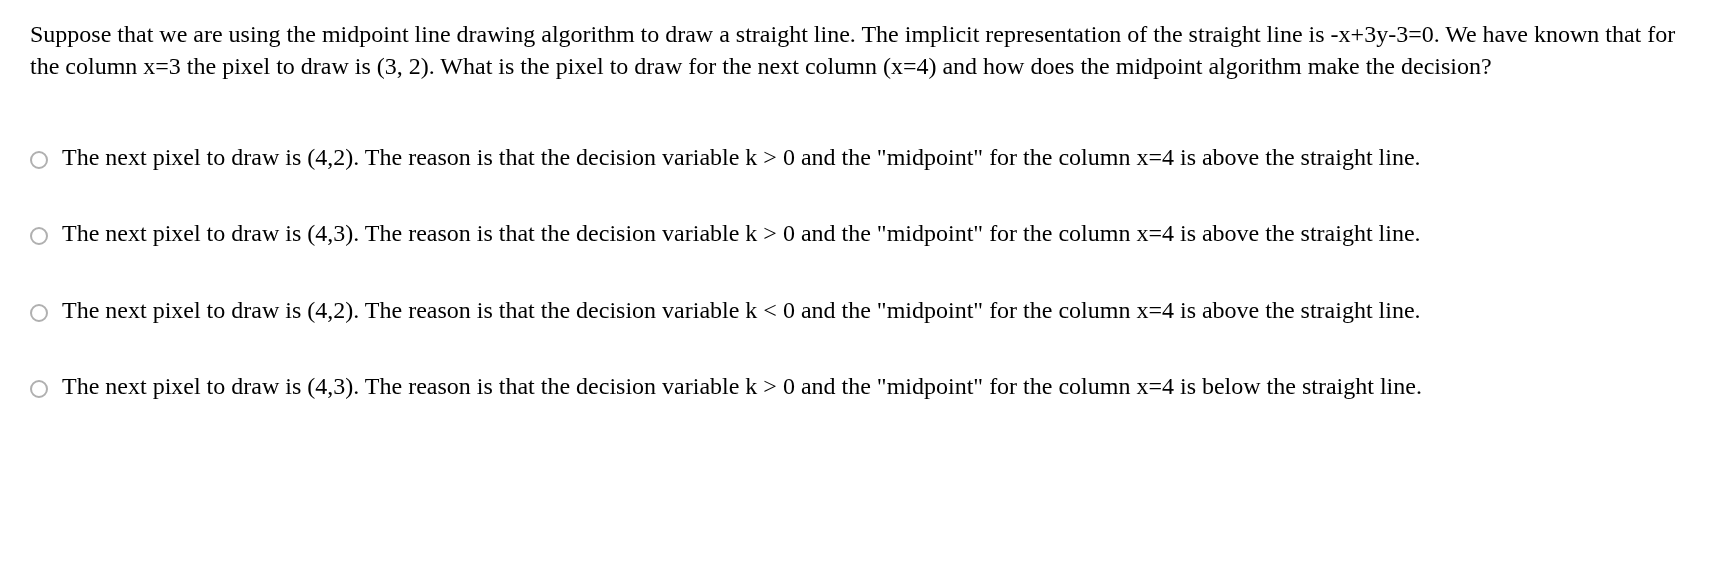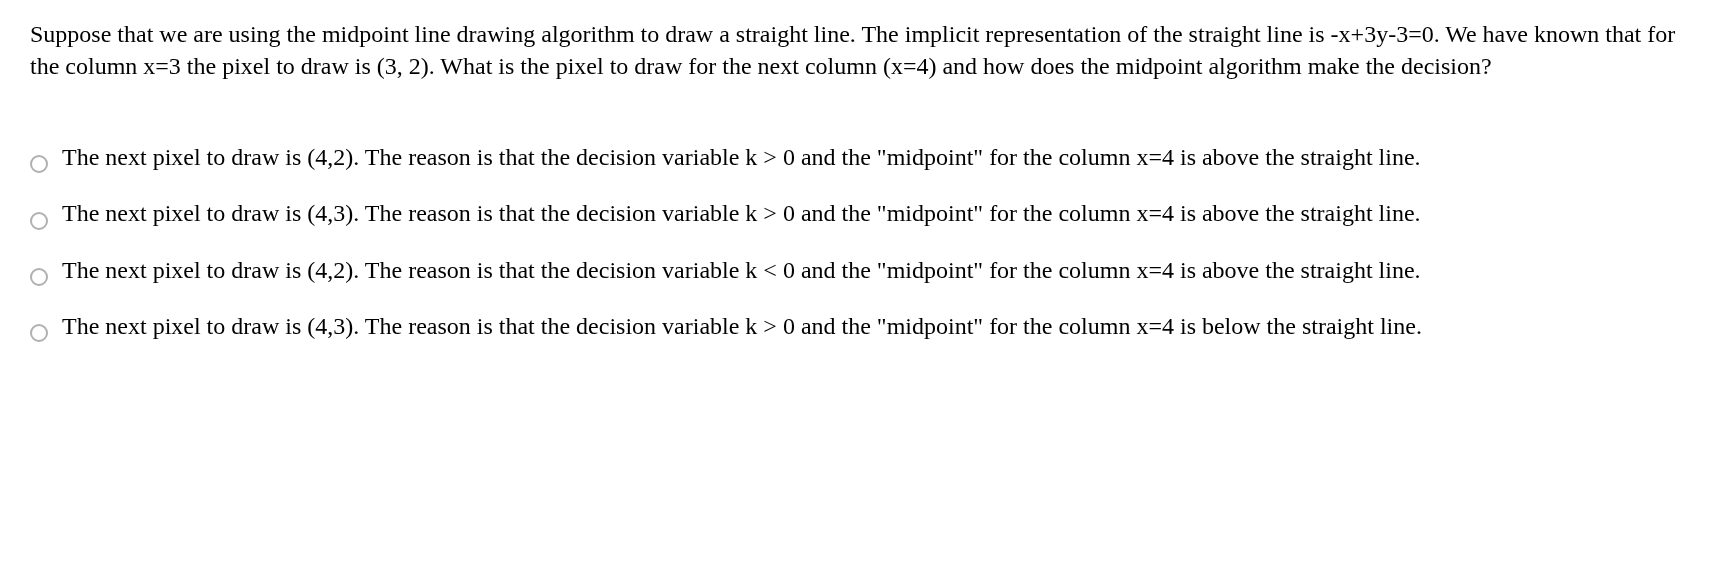--- a/index.html
+++ b/index.html
@@ -10,31 +10,32 @@
     body {
       font-family: "Times New Roman", Times, serif;
       font-size: 24px;
       color: #000;
       background: #fff;
       padding: 18px 30px;
       width: 1716px;
     }
     .question-text {
       line-height: 1.35;
-      margin-bottom: 58px;
+      margin-bottom: 38px;
     }
     .options {
       display: flex;
       flex-direction: column;
       gap: 24px;
     }
     .option {
       display: flex;
-      align-items: flex-end;
+      align-items: center;
       gap: 14px;
+      margin-top: 20px;
     }
     .radio {
       flex-shrink: 0;
       width: 18px;
       height: 18px;
       border: 2px solid #b0b0b0;
       border-radius: 50%;
       background: #fff;
       margin-top: 6px;
       cursor: pointer;

